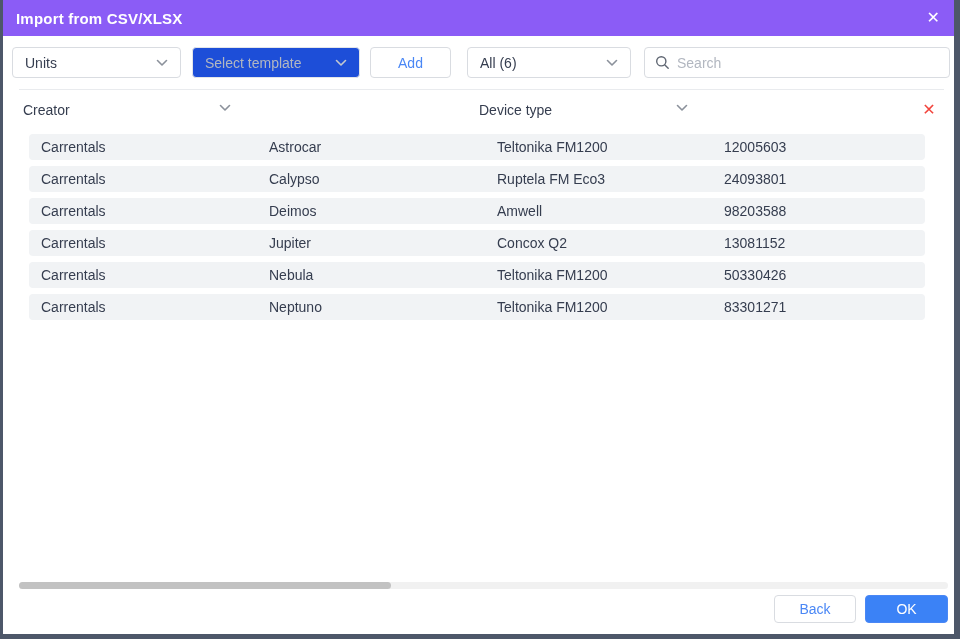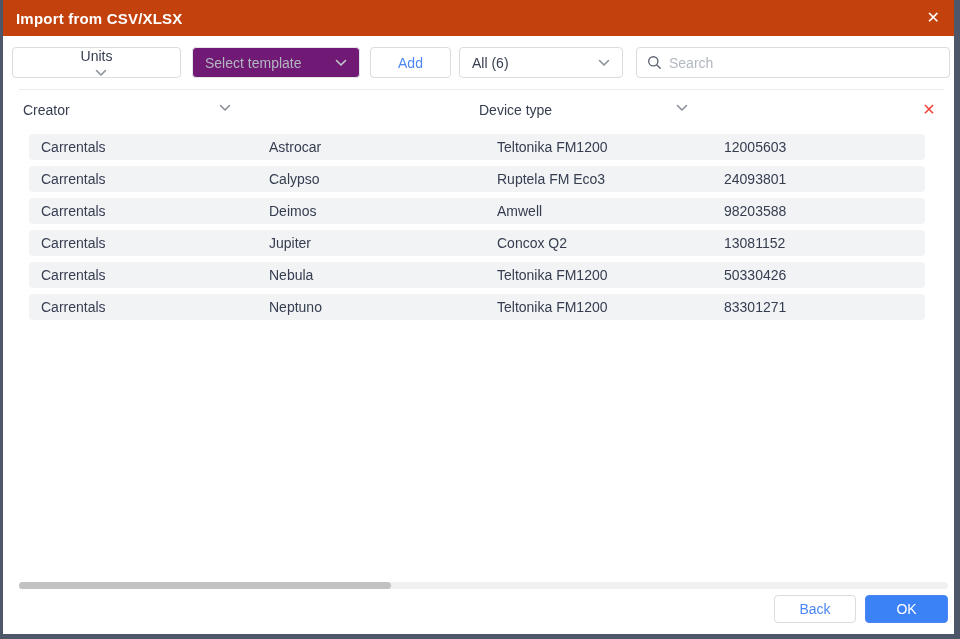--- a/index.html
+++ b/index.html
@@ -8,40 +8,40 @@
 
   #modal {
     position:relative; width:960px; height:639px; background:#ffffff;
     border-left:3px solid #4d5769; border-right:6px solid #4d5769; border-bottom:5px solid #4d5769;
     overflow:hidden;
   }
 
   
   .hdr {
     position:absolute; top:0; left:-3px; right:-6px; height:36px;
-    background:#c2410c; display:flex; align-items:center;
+    background:#8b5cf6; display:flex; align-items:center;
     padding:0 16px; color:#fff;
   }
   .hdr-title { font-size:15px; font-weight:bold; letter-spacing:.2px; }
   .hdr-close {
     margin-left:auto; font-size:16px; line-height:16px; color:#fff;
     cursor:pointer; font-weight:400; padding:2px 4px;
   }
 
   
   .toolbar { position:absolute; top:47px; left:9px; right:4px; height:31px; display:flex; align-items:center; }
   .ctrl {
     height:31px; border:1px solid #d9dce1; border-radius:4px; background:#fff;
     display:flex; align-items:center; font-size:14px; color:#353d4f;
   }
   .select { justify-content:space-between; padding:0 12px; cursor:pointer; }
   .select .chev { margin-left:8px; display:flex; align-items:center; }
-  .sel-type { width:169px; margin-right:11px;flex-direction:column; }
-  .sel-template { width:168px; margin-right:10px; background:#701a75; border-color:#e3e5e9; color:#b2b7c0; cursor:default; }
-  .btn-add { width:81px; justify-content:center; color:#4a87f5; cursor:pointer; margin-right:8px; }
+  .sel-type { width:169px; margin-right:11px; }
+  .sel-template { width:168px; margin-right:10px; background:#1d4ed8; border-color:#e3e5e9; color:#b2b7c0; cursor:default; }
+  .btn-add { width:81px; justify-content:center; color:#4a87f5; cursor:pointer; margin-right:16px; }
   .sel-filter { width:164px; margin-right:13px; }
   .search-box { flex:1; padding:9px 10px; cursor:text; }
   .search-box input {
     border:none; outline:none; flex:1; font-size:14px; color:#353d4f;
     font-family:"Liberation Sans","DejaVu Sans",sans-serif; background:transparent; margin-left:7px;
   }
   .search-box input::placeholder { color:#b2b7c0; }
 
   .toolbar-divider { position:absolute; top:89px; left:16px; right:10px; height:1px; background:#e9ebee; }
 

